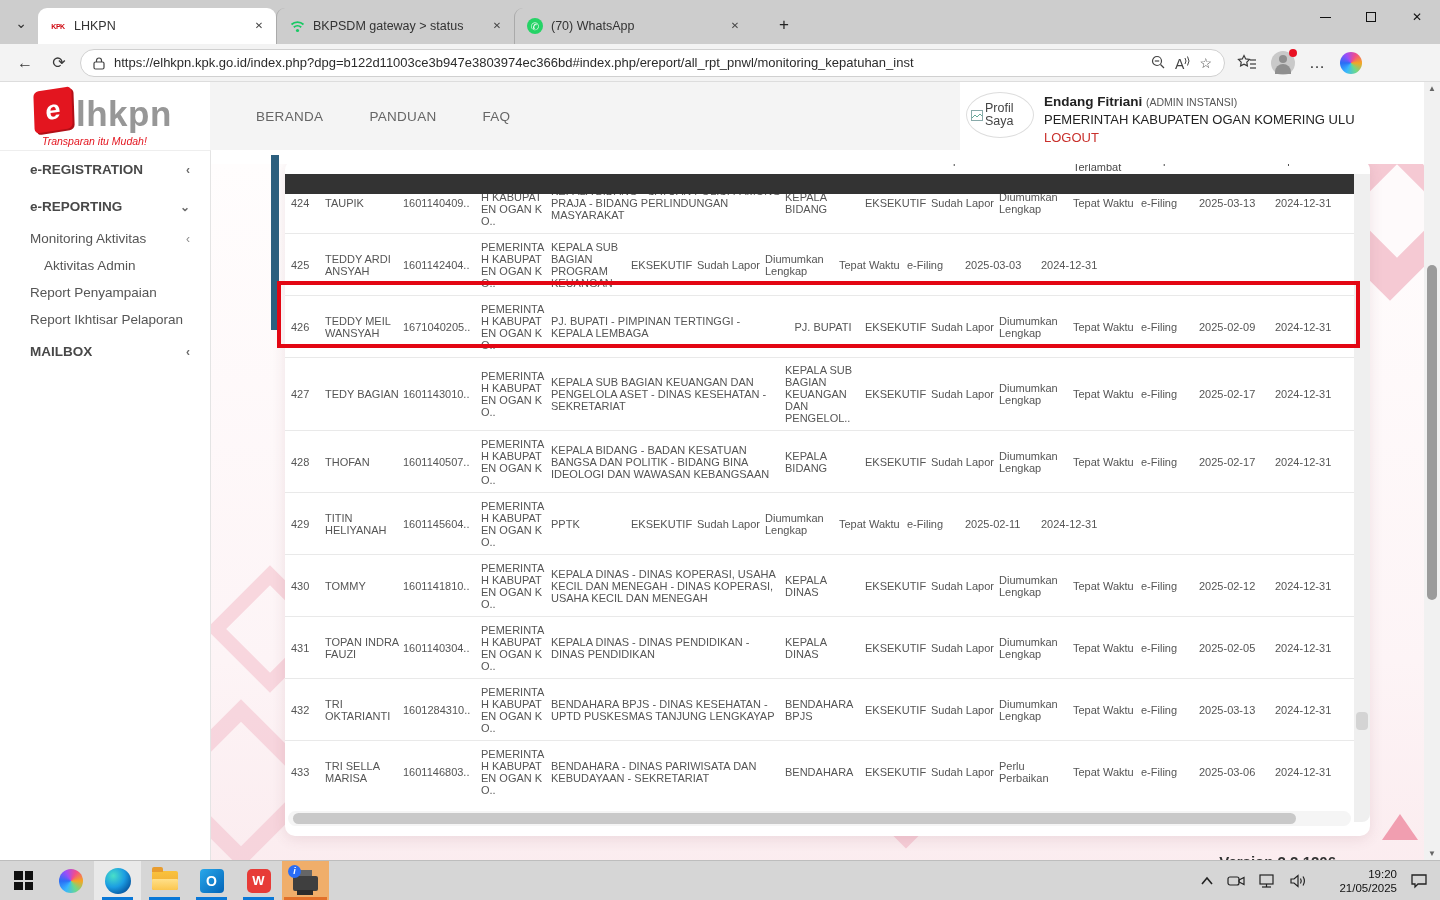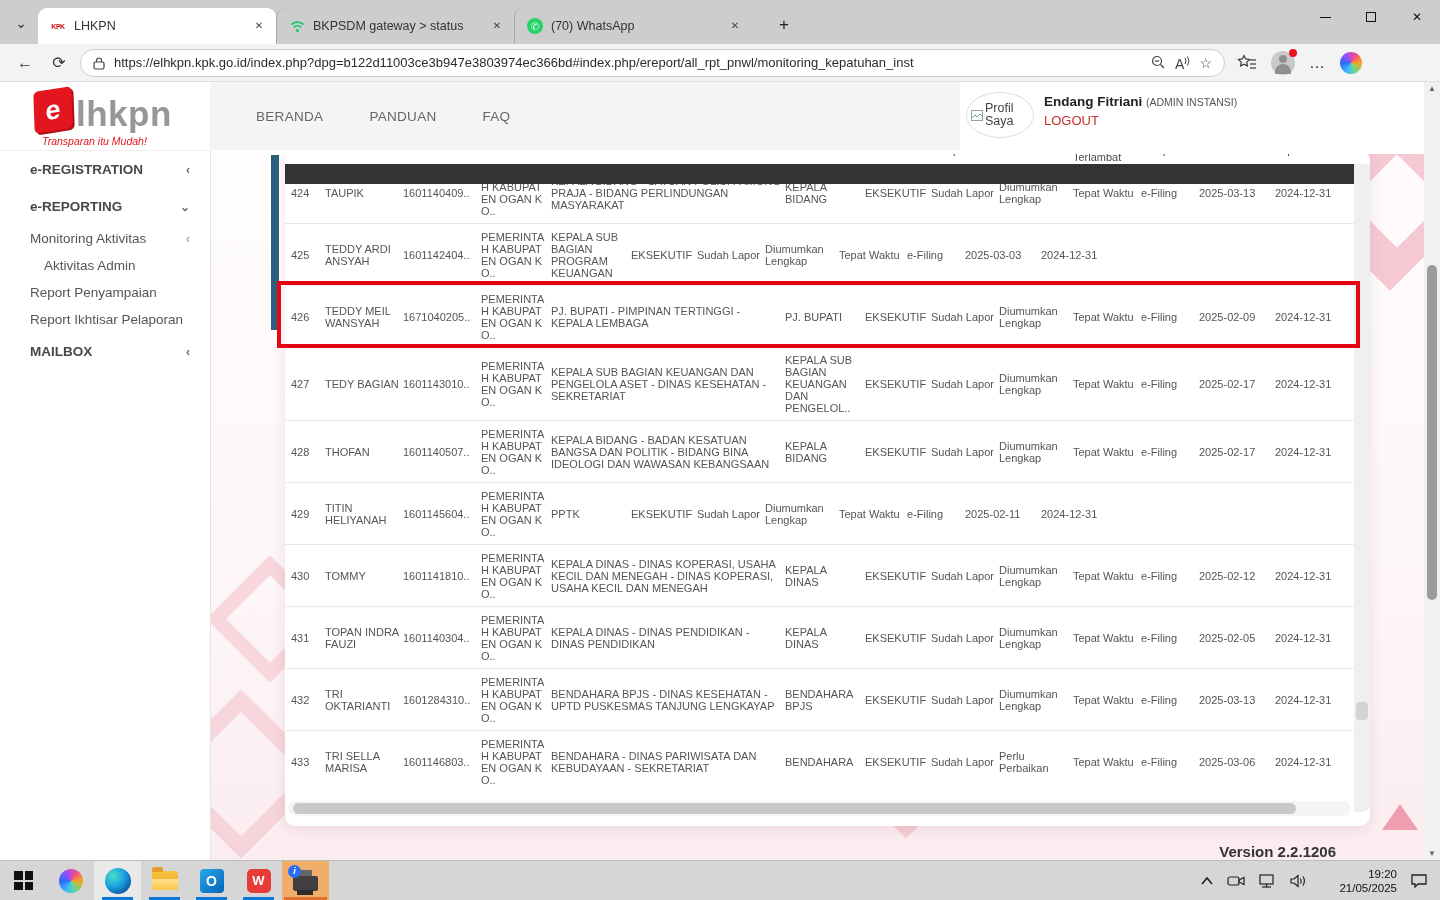--- a/index.html
+++ b/index.html
@@ -58,21 +58,21 @@
   
   .sidebar{position:absolute;top:68px;left:0;width:211px;height:810px;background:#fff;border-right:1px solid #e4e4e4;border-top:1px solid #eee;z-index:5;}
   .snav{display:flex;align-items:center;justify-content:space-between;padding:6px 20px 6px 30px;font-size:13.5px;color:#555;cursor:default;}
   .snav.section{font-weight:bold;color:#484848;padding-top:11px;padding-bottom:11px;}
   .snav.lvl2{padding-left:44px;}
   .snav.active{background:#3378b5;color:#fff;margin:3px 0 3px 9px;padding-left:21px;}
   .chev{font-size:12px;color:#8a8a8a;}
   .snav.section .chev{color:#6a6a6a;}
 
   
-  .main{position:absolute;top:72px;left:211px;width:1213px;height:710px;background:linear-gradient(180deg,#fffdfd 0%,#fdf4f6 70%,#fbecef 100%);overflow:hidden;}
+  .main{position:absolute;top:82px;left:211px;width:1213px;height:710px;background:linear-gradient(180deg,#fffdfd 0%,#fdf4f6 70%,#fbecef 100%);overflow:hidden;}
   .shape{position:absolute;}
   .sh1{right:-26px;top:-8px;width:120px;height:120px;background:#f5c9d3;transform:rotate(45deg);}
   .sh1b{right:-6px;top:14px;width:66px;height:66px;background:#fff;transform:rotate(45deg);opacity:.9;}
   .sh2{left:14px;top:420px;width:90px;height:90px;background:transparent;border:14px solid #f6ccd5;transform:rotate(45deg);opacity:.75;}
   .sh3{left:-30px;top:560px;width:120px;height:120px;border:16px solid #f3c3cf;transform:rotate(45deg);opacity:.6;}
   .sh4{left:660px;bottom:40px;width:70px;height:70px;border:12px solid #f3bfcc;transform:rotate(45deg);opacity:.7;}
   .sh5{right:6px;bottom:34px;width:0;height:0;border-left:18px solid transparent;border-right:18px solid transparent;border-bottom:26px solid #ef8fa4;opacity:.85;}
 
   .card{position:absolute;left:74px;top:-4px;width:1085px;height:676px;background:#fff;border-radius:10px;box-shadow:0 3px 14px rgba(120,60,70,.12);}
   .frag-strip{position:absolute;top:0;left:0;right:16px;height:14px;overflow:hidden;}
@@ -223,20 +223,21 @@
       <div class="profile-wrap">
         <div class="pfp">
           <svg width="12" height="11" viewBox="0 0 12 11" style="margin-right:2px;flex:0 0 auto">
               <rect x="0.5" y="0.5" width="11" height="10" fill="none" stroke="#8aa" stroke-width="1"></rect>
               <path d="M1 8l3-3 2 2 3-3 2 2" fill="none" stroke="#6a9" stroke-width="1"></path>
             </svg>
           <span>Profil Saya</span>
         </div>
         <div class="uinfo">
           <div><span class="uname">Endang Fitriani</span> <span class="urole">(ADMIN INSTANSI)</span></div>
+          <div>PEMERINTAH KABUPATEN OGAN KOMERING ULU</div>
           <div class="ulogout">LOGOUT</div>
         </div>
       </div>
     </div>
 
     <div class="sidebar">
         <div class="snav section">
           <span class="slabel">e-REGISTRATION</span>
           <span class="chev">‹</span>
         </div>
@@ -311,21 +312,21 @@
               <div class="tcell c-media" style="width: 54px;">e-Filing</div>
               <div class="tcell c-tgl" style="width: 72px;">2025-03-03</div>
               <div class="tcell c-thn" style="width: 64px;">2024-12-31</div>
             </div>
             <div class="trow highlighted">
               <div class="tcell c-no" style="width: 30px;">426</div>
               <div class="tcell c-nama" style="width: 74px;">TEDDY MEIL WANSYAH</div>
               <div class="tcell c-nik" style="width: 74px;">1671040205..</div>
               <div class="tcell c-instansi" style="width: 66px;">PEMERINTAH KABUPATEN OGAN KO..</div>
               <div class="tcell c-jabatan" style="width: 230px;">PJ. BUPATI - PIMPINAN TERTINGGI - KEPALA LEMBAGA</div>
-              <div class="tcell c-posisi" style="width: 76px;">PJ. BUPATI</div>
+              <div class="tcell c-posisi" style="width: 76px; text-align: center;">PJ. BUPATI</div>
               <div class="tcell c-jenis" style="width: 62px;">EKSEKUTIF</div>
               <div class="tcell c-status_pelaporan" style="width: 64px;">Sudah Lapor</div>
               <div class="tcell c-status_lhkpn" style="width: 70px;">Diumumkan Lengkap</div>
               <div class="tcell c-ketepatan" style="width: 64px;">Tepat Waktu</div>
               <div class="tcell c-media" style="width: 54px;">e-Filing</div>
               <div class="tcell c-tgl" style="width: 72px;">2025-02-09</div>
               <div class="tcell c-thn" style="width: 64px;">2024-12-31</div>
             </div>
             <div class="trow">
               <div class="tcell c-no" style="width: 30px;">427</div>

